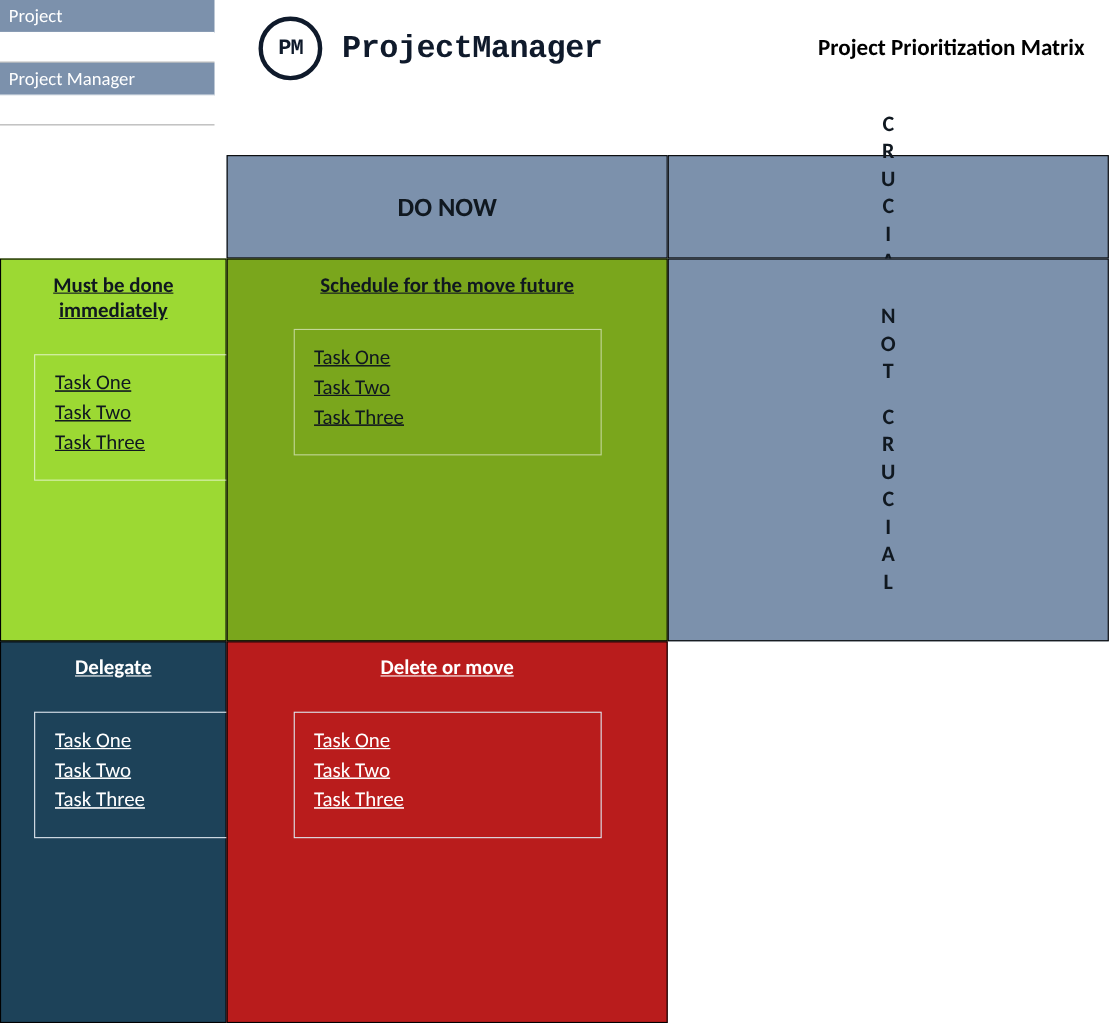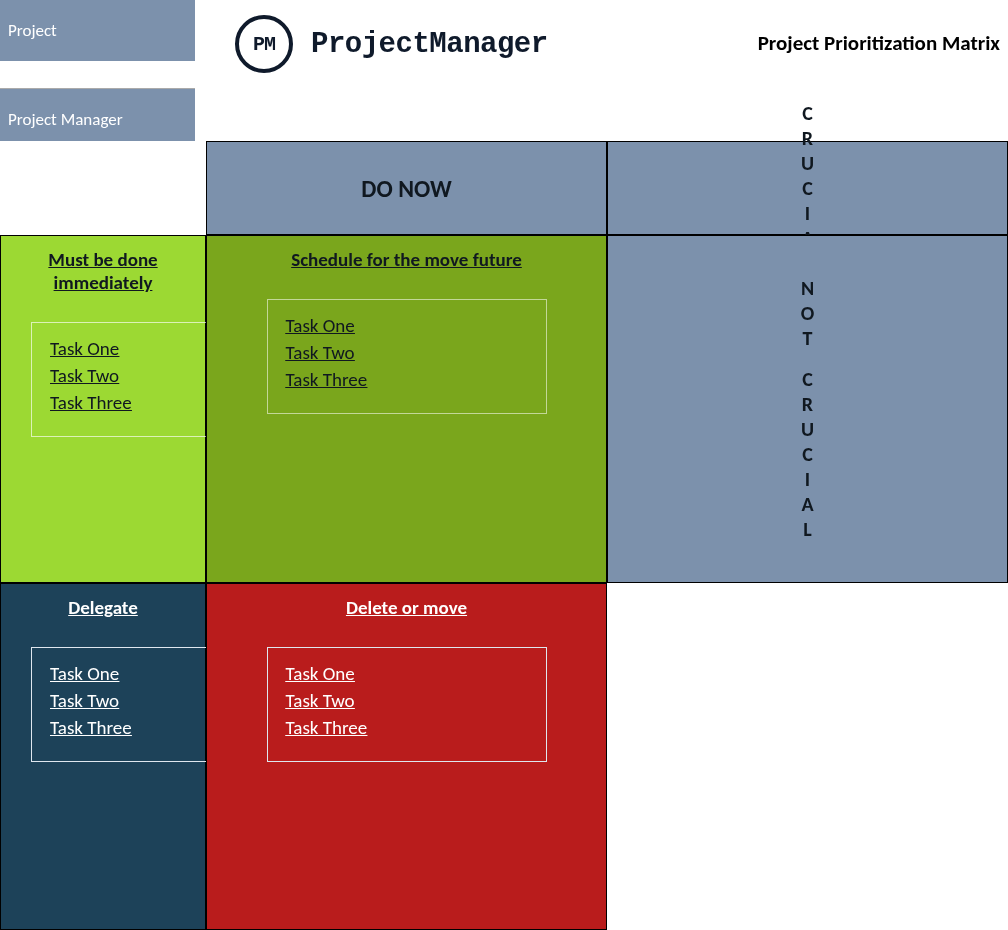--- a/index.html
+++ b/index.html
@@ -23,21 +23,21 @@
     .fields {
       position: absolute;
       top: 0;
       left: 0;
       width: 195px;
     }
     .field-label {
       background: #7c91ac;
       color: #ffffff;
       font-size: 17px;
-      padding: 20px 8px;
+      padding: 4px 8px;
       border-bottom: 1px solid #ffffff;
     }
     .field-value {
       background: #ffffff;
       height: 27px;
       border-bottom: 1px solid #aaa;
     }
     
     .brand-area {
       position: absolute;
@@ -64,21 +64,21 @@
     .brand-text {
       font-size: 29px;
       font-weight: 700;
       color: #0f1a2b;
       letter-spacing: -0.5px;
     }
     
     .page-title {
       position: absolute;
       top: 30px;
-      right: 8px;
+      right: 22px;
       font-size: 21px;
       font-weight: 700;
       color: #000000;
       padding-left: 28px;
     }
     
     .matrix {
       position: absolute;
       top: 141px;
       left: 0;

